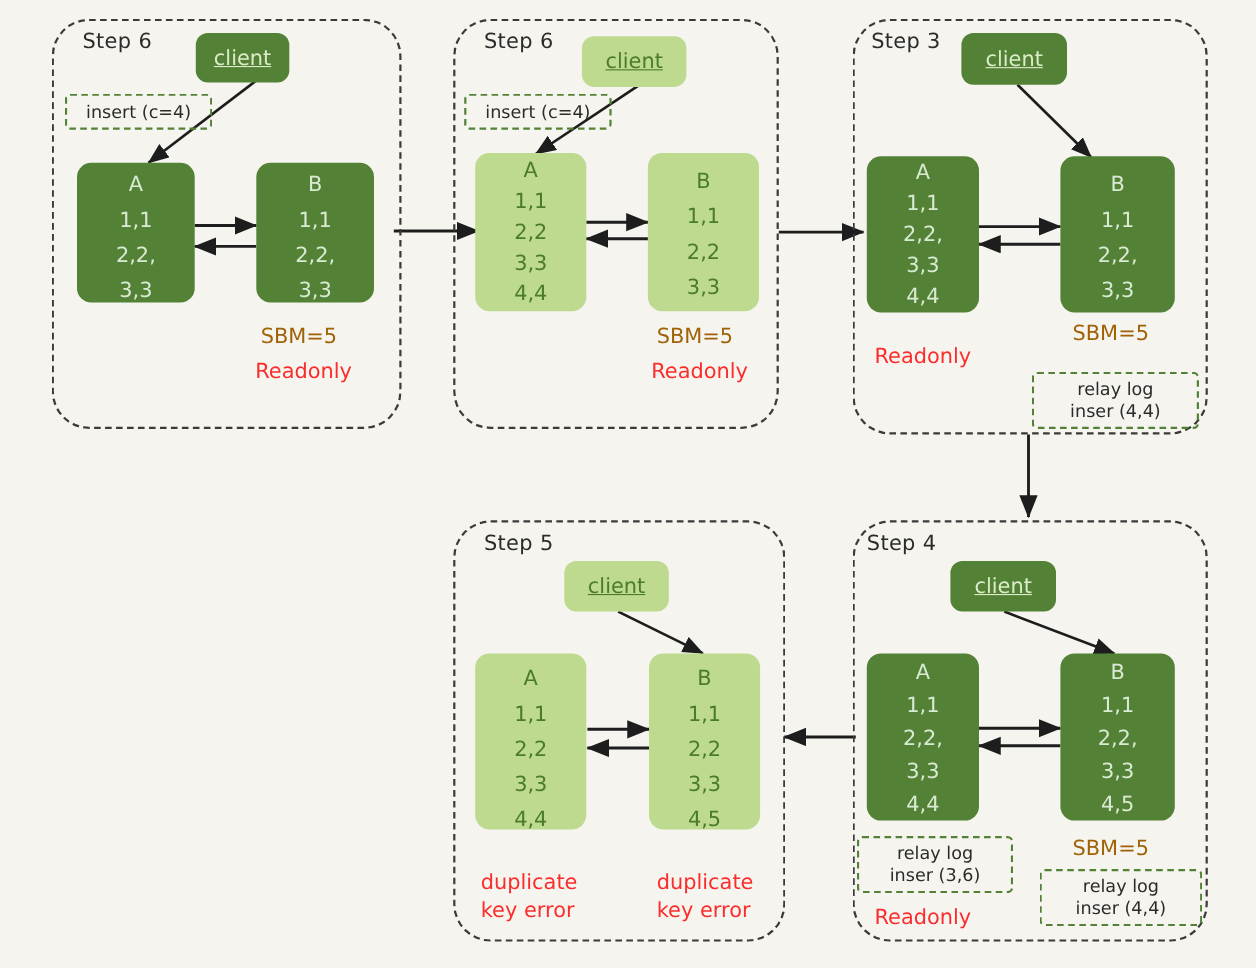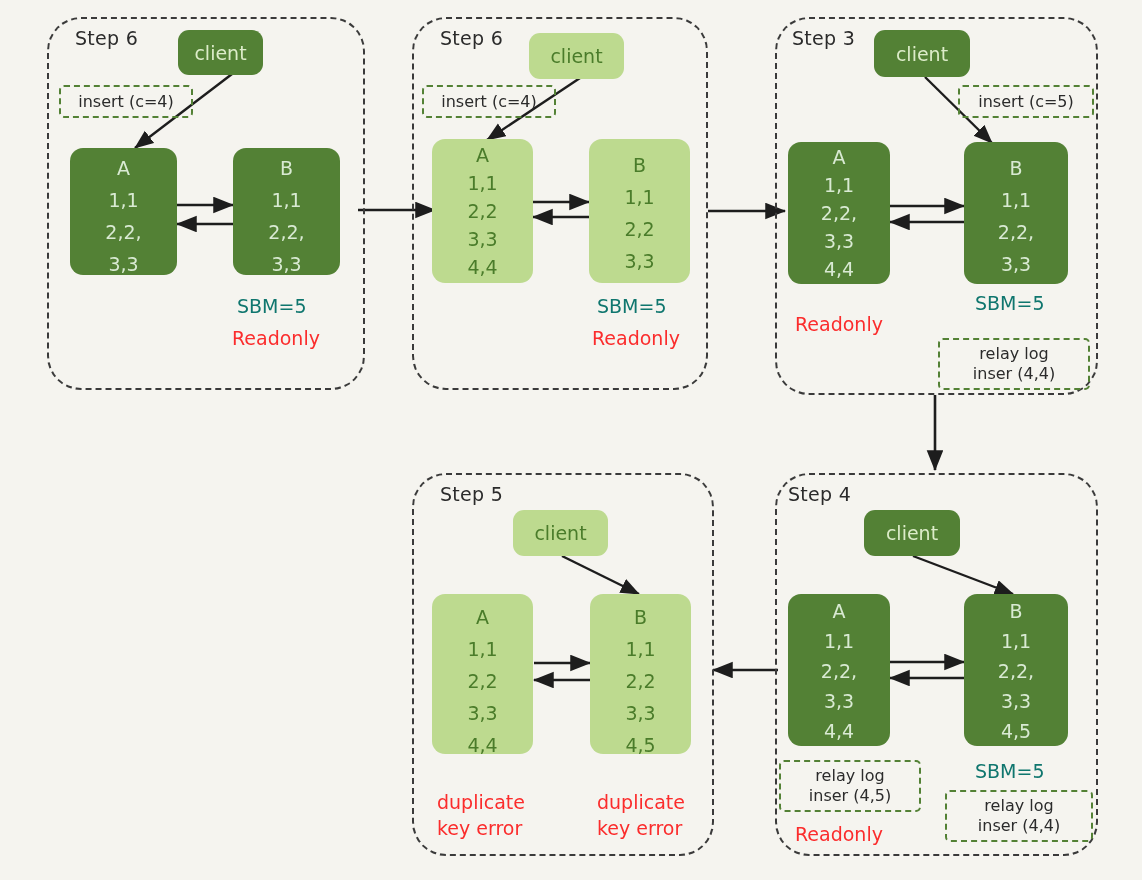--- a/index.html
+++ b/index.html
@@ -56,20 +56,21 @@
     white-space: nowrap;
   }
   .client {
     position: absolute;
     border-radius: 11px;
     display: flex;
     align-items: center;
     justify-content: center;
     font-size: 19px;
     font-family: "DejaVu Sans", sans-serif;
+    text-decoration: underline;
   }
   .client.dark { background: #538135; color: #dcecc9; }
   .client.light { background: #bdda8f; color: #4a7c2a; }
   
   .tag {
     position: absolute;
     border: 2px dashed #538135;
     border-radius: 5px;
     box-sizing: border-box;
     display: flex;
@@ -80,21 +81,21 @@
     font-size: 16px;
     line-height: 1.25;
     white-space: nowrap;
     background: transparent;
     font-family: "DejaVu Sans", sans-serif;
   }
   
   .note {
     position: absolute;
     font-size: 19px;
-    color: #0f766e;
+    color: #a16207;
     white-space: nowrap;
     font-family: "DejaVu Sans", sans-serif;
   }
   .note.red {
     color: #fb2c2c;
   }
   .note.multi {
     line-height: 1.35;
     white-space: normal;
     text-align: left;
@@ -205,23 +206,20 @@
 
 
   <div class="note" style="left:597px; top:295px;">SBM=5</div>
   <div class="note red" style="left:592px; top:327px;">Readonly</div>
 
   <div class="panel" style="left:775px; top:17px; width:323px; height:378px;"></div>
   <div class="panel-title" style="left:792px; top:27px;">Step 3</div>
 
   <div class="client dark" style="left:874px; top:30px; width:96px; height:47px;">client</div>
 
-  <div class="tag" style="left:958px; top:85px; width:136px; height:33px;">
-    <span>insert (c=5)</span>
-  </div>
 
   <div class="node dark" style="left:788px; top:142px; width:102px; height:142px; padding-top:6px; gap:9px; font-size:19px;">
     <div class="row">A</div>
     <div class="row">1,1</div>
     <div class="row">2,2,</div>
     <div class="row">3,3</div>
     <div class="row">4,4</div>
   </div>
 
   <div class="node dark" style="left:964px; top:142px; width:104px; height:142px; padding-top:17px; gap:13px; font-size:19px;">
@@ -255,21 +253,21 @@
   <div class="node dark" style="left:964px; top:594px; width:104px; height:152px; padding-top:8px; gap:11px; font-size:19px;">
     <div class="row">B</div>
     <div class="row">1,1</div>
     <div class="row">2,2,</div>
     <div class="row">3,3</div>
     <div class="row">4,5</div>
   </div>
 
   <div class="tag" style="left:779px; top:760px; width:142px; height:52px;">
     <span>relay log</span>
-    <span>inser (4,5)</span>
+    <span>inser (3,6)</span>
   </div>
 
   <div class="note red" style="left:795px; top:823px;">Readonly</div>
 
   <div class="note" style="left:975px; top:760px;">SBM=5</div>
 
   <div class="tag" style="left:945px; top:790px; width:148px; height:52px;">
     <span>relay log</span>
     <span>inser (4,4)</span>
   </div>

